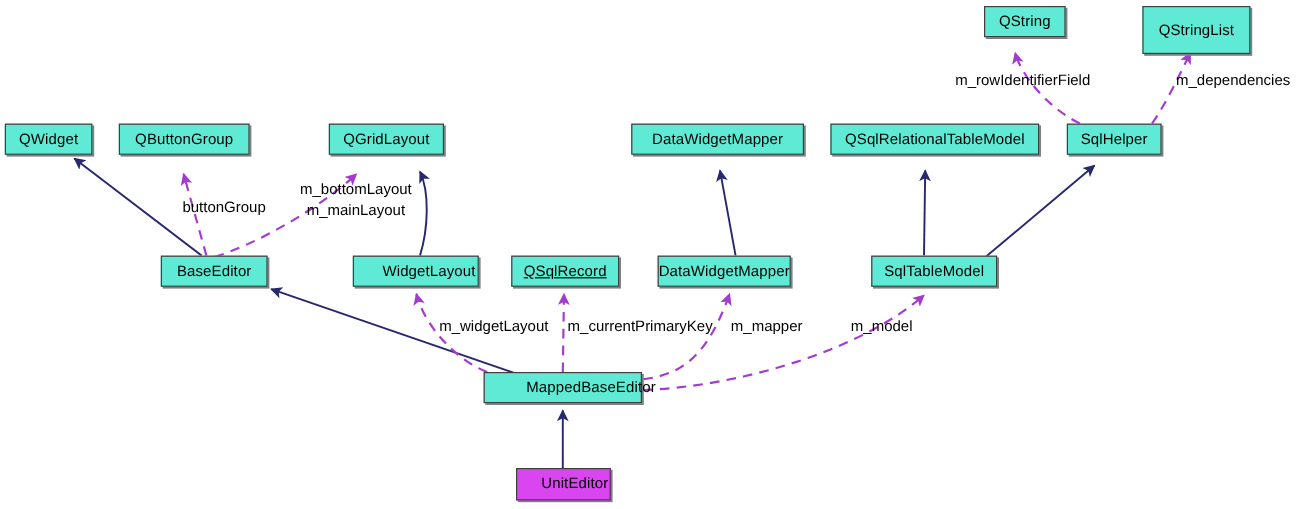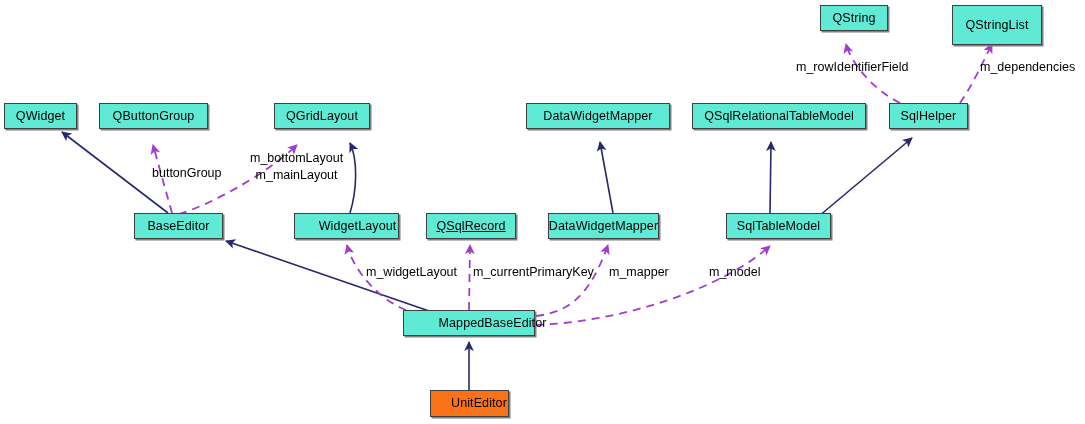--- a/index.html
+++ b/index.html
@@ -32,21 +32,21 @@
     font-size: 12.5px;
     line-height: 1;
     display: flex;
     align-items: center;
     justify-content: center;
     white-space: nowrap;
     box-shadow: 1.5px 1.5px 0 #808080;
     letter-spacing: 0.1px;
   }
   .uml-node.highlight {
-    background: #f97316;
+    background: #d946ef;
     padding-left: 19px;
   }
   .edge-label {
     position: absolute;
     font-size: 12.5px;
     color: #000000;
     white-space: nowrap;
     line-height: 1.35;
     background: transparent;
   }

